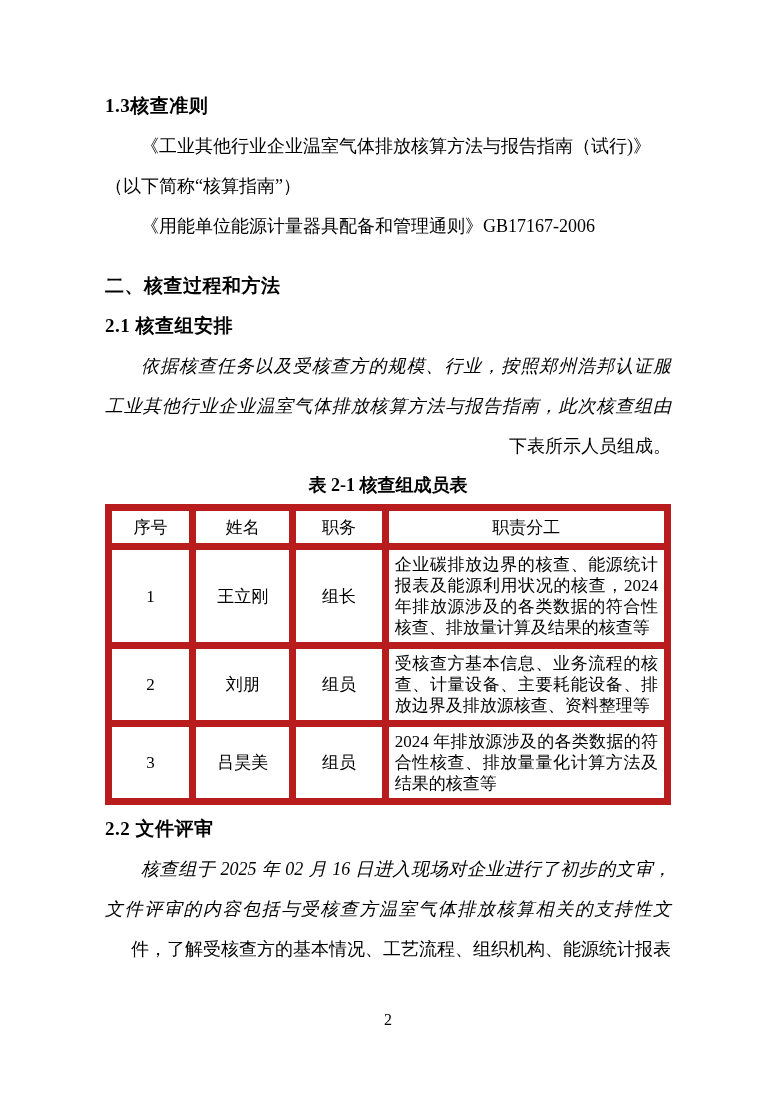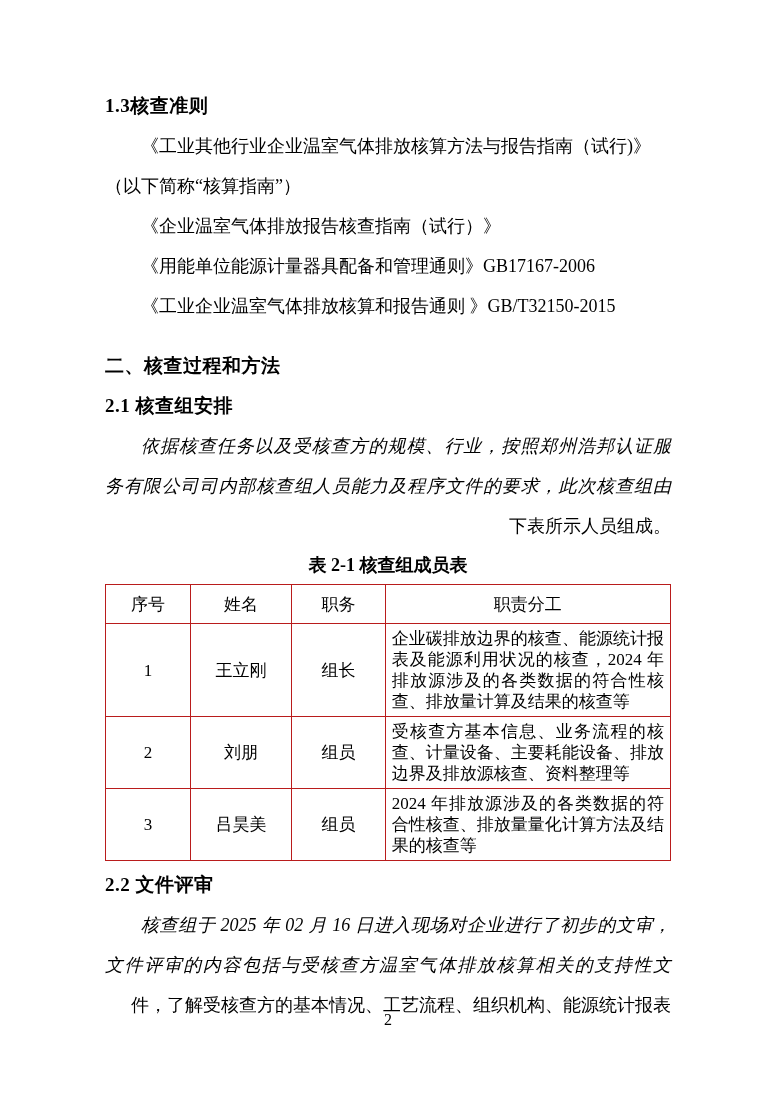--- a/index.html
+++ b/index.html
@@ -31,21 +31,21 @@
 
   table.members {
     width:566px; border-collapse:collapse; table-layout:fixed;
     font-size:17px;
   }
   table.members col.c1 { width:15%; }
   table.members col.c2 { width:18%; }
   table.members col.c3 { width:16.5%; }
   table.members col.c4 { width:50.5%; }
   table.members th, table.members td {
-    border:1px solid #b91c1c; font-weight:normal; vertical-align:middle;
+    border:7px solid #b91c1c; font-weight:normal; vertical-align:middle;
     padding:4px 6px; line-height:21px;
   }
   table.members th { height:39px; text-align:center; }
   td.center { text-align:center; }
   td.duty { text-align:justify; text-justify:inter-ideograph; padding:3px 7px; }
   tr.r1 td { height:85px; }
   tr.r2 td { height:63px; }
   tr.r3 td { height:66px; }
 
   .gap20 { height:20px; }
@@ -58,31 +58,29 @@
 </head>
 <body>
 
 <div class="page">
   <div class="content">
 
     <div class="h-line">1.3核查准则</div>
 
     <div class="b-line quote">《工业其他行业企业温室气体排放核算方法与报告指南（试行)》</div>
     <div class="b-line quote noindent">（以下简称“核算指南”）</div>
-    <div class="b-line quote">《企业温室气体排放报告核查指南（试行）》</div>
     <div class="b-line quote">《用能单位能源计量器具配备和管理通则》GB17167-2006</div>
-    <div class="b-line quote">《工业企业温室气体排放核算和报告通则 》GB/T32150-2015</div>
 
     <div class="gap20"></div>
 
     <div class="h-line">二、核查过程和方法</div>
     <div class="h-line">2.1 核查组安排</div>
 
     <div class="b-line fill firstline">依据核查任务以及受核查方的规模、行业，按照郑州浩邦认证服</div>
-    <div class="b-line fill">务有限公司司内部核查组人员能力及程序文件的要求，此次核查组由</div>
+    <div class="b-line fill">工业其他行业企业温室气体排放核算方法与报告指南，此次核查组由</div>
     <div class="b-line lastline">下表所示人员组成。</div>
 
     <div class="caption">表 2-1 核查组成员表</div>
 
     <table class="members">
       <colgroup>
           <col class="c1">
           <col class="c2">
           <col class="c3">
           <col class="c4">

